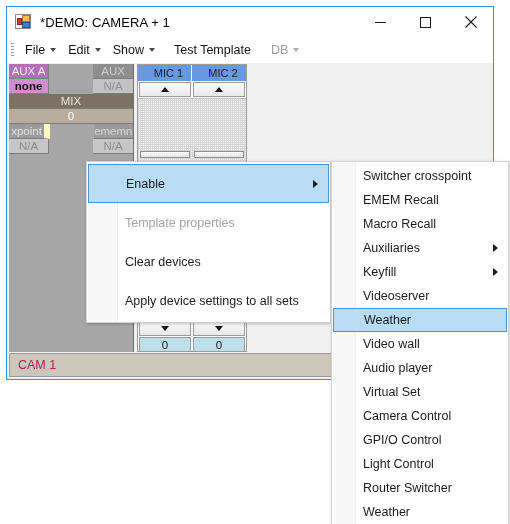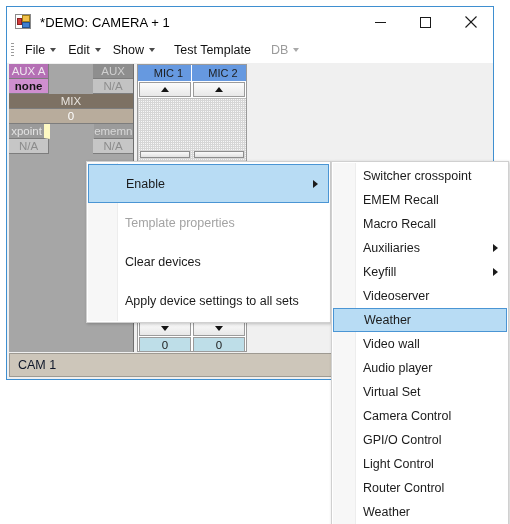--- a/index.html
+++ b/index.html
@@ -243,21 +243,21 @@
   #statusbar {
     position: absolute;
     left: 2px; right: 2px; bottom: 2px;
     height: 24px;
     background: #cdc6ba;
     border: 1px solid #9e9a92;
     box-sizing: border-box;
     display:flex; align-items:center;
     padding-left: 8px;
     font-size: 12.5px;
-    color: #0f172a;
+    color: #be185d;
   }
 
   
   #ctx-menu {
     position: absolute;
     left: 86px;
     top: 161px;
     width: 245px;
     background: #ffffff;
     border: 1px solid #d0d0d0;
@@ -538,21 +538,21 @@
     <div class="sub-item">
       <span>Camera Control</span>
     </div>
     <div class="sub-item">
       <span>GPI/O Control</span>
     </div>
     <div class="sub-item">
       <span>Light Control</span>
     </div>
     <div class="sub-item">
-      <span>Router Control</span>
+      <span>Router Switcher</span>
     </div>
     <div class="sub-item">
       <span>Weather</span>
     </div>
 
   </div>
 
 </div>
 
 </body></html>

